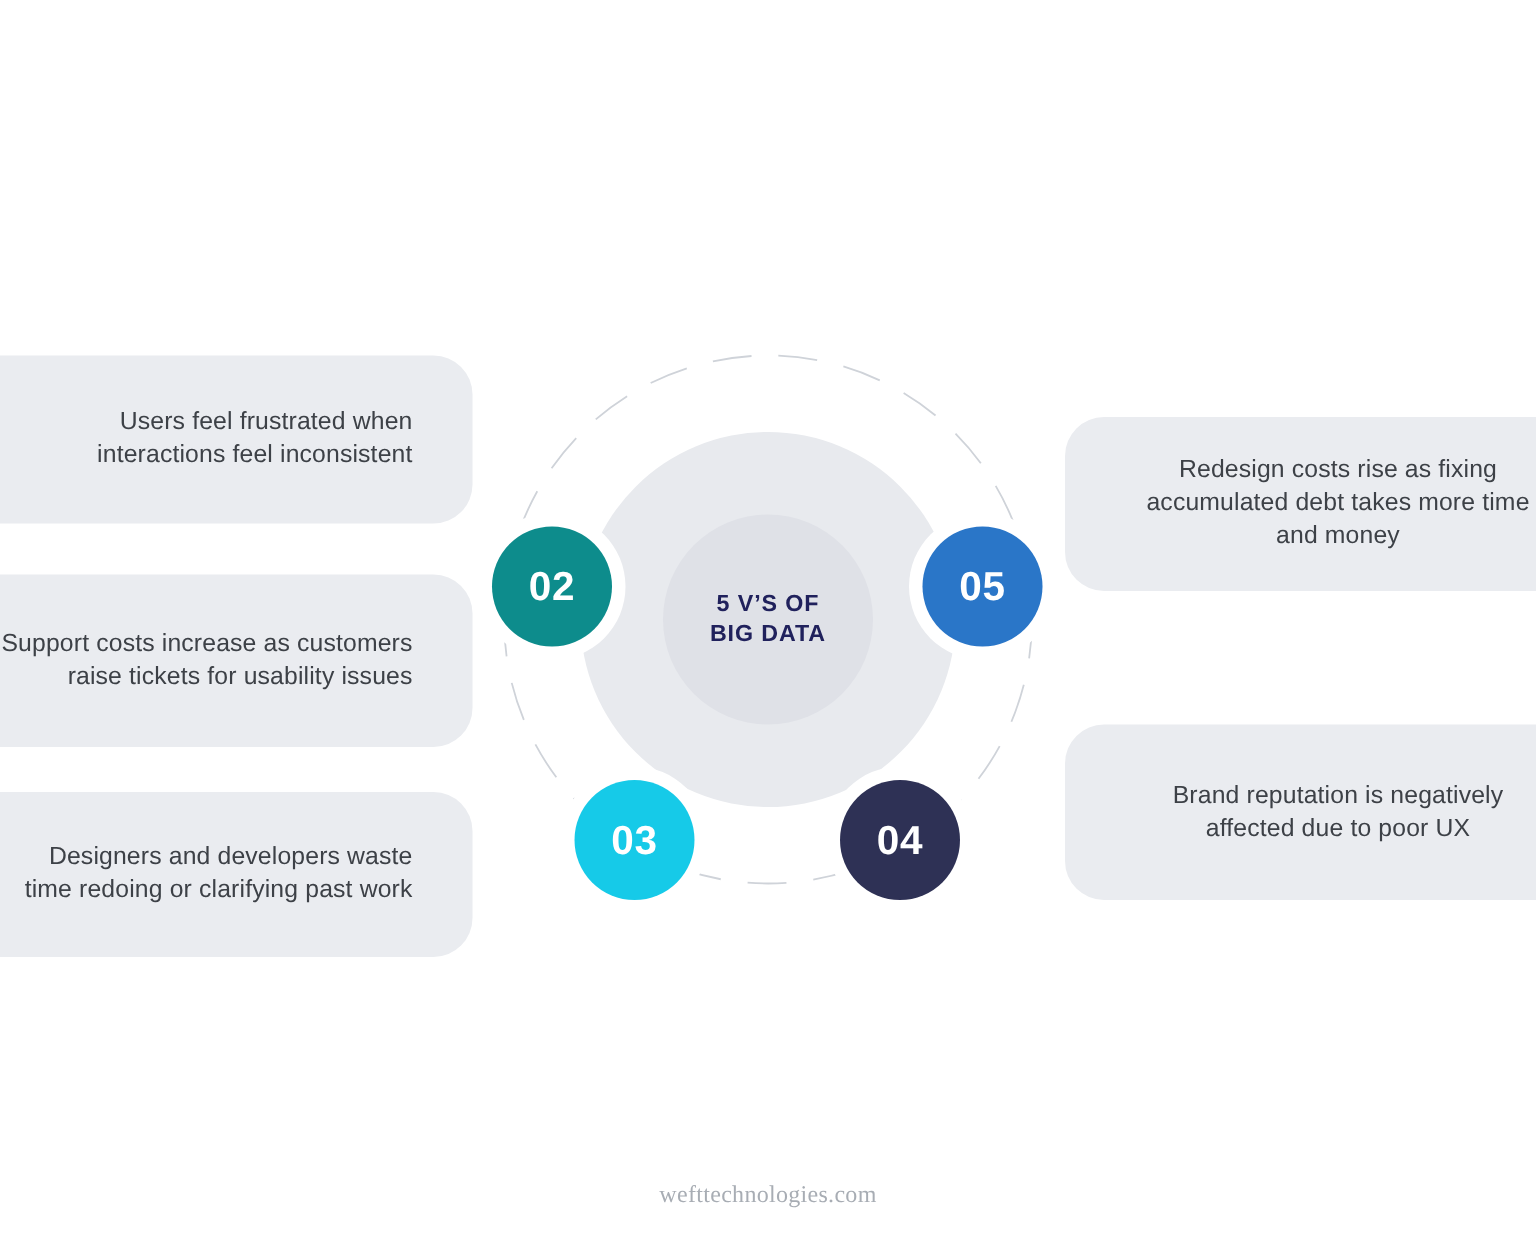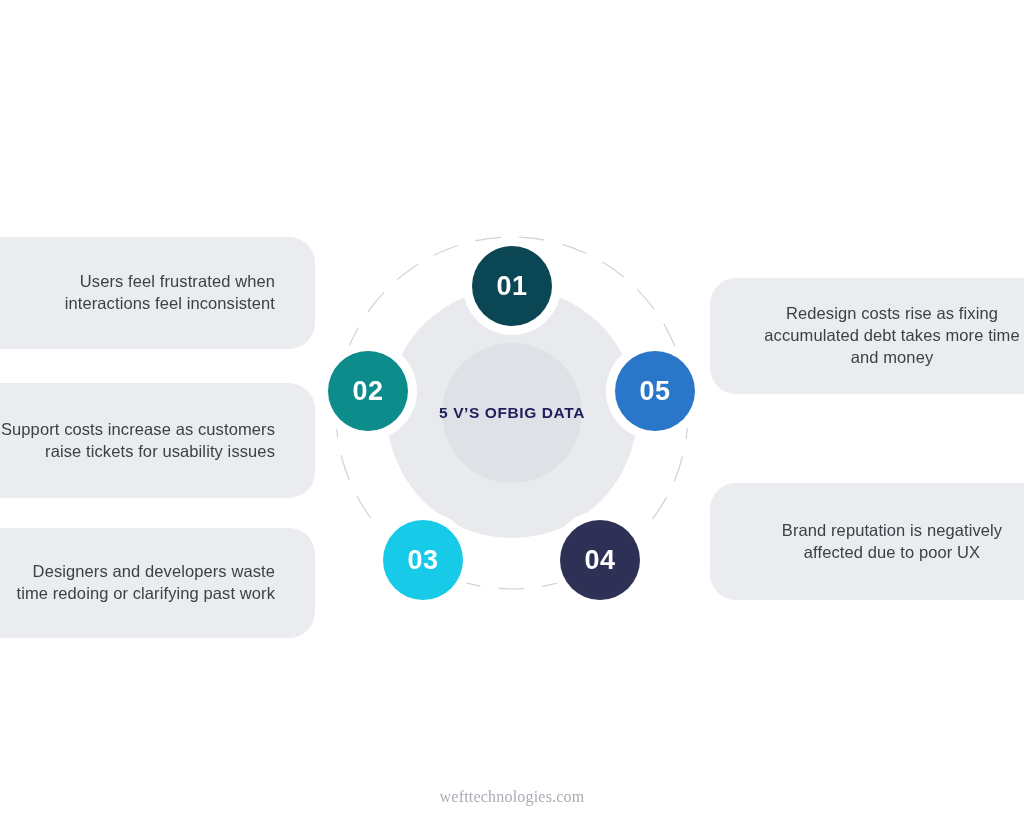--- a/index.html
+++ b/index.html
@@ -73,21 +73,21 @@
   }
   .wheel svg { display: block; }
 
   .center-label {
     position: absolute;
     left: 0;
     top: 0;
     width: 360px;
     height: 360px;
     display: flex;
-    flex-direction: row;
+    flex-direction: column;
     align-items: center;
     justify-content: center;
     pointer-events: none;
   }
   .center-label .line {
     font-size: 15.5px;
     font-weight: bold;
     letter-spacing: 0.6px;
     color: #20215c;
     line-height: 1.28;
@@ -167,23 +167,20 @@
 
       <circle cx="180" cy="180" r="70" fill="#dfe1e7"></circle>
     </svg>
 
     <div class="center-label">
       <div class="line">5 V’S OF</div>
       <div class="line">BIG DATA</div>
     </div>
   </div>
 
-  <div class="node" id="node-1" style="background: rgb(11, 70, 84);">
-    <span class="num">01</span>
-  </div>
   <div class="node" id="node-2" style="background: rgb(13, 140, 140);">
     <span class="num">02</span>
   </div>
   <div class="node" id="node-3" style="background: rgb(22, 202, 232);">
     <span class="num">03</span>
   </div>
   <div class="node" id="node-4" style="background: rgb(46, 49, 85);">
     <span class="num">04</span>
   </div>
   <div class="node" id="node-5" style="background: rgb(42, 118, 200);">

